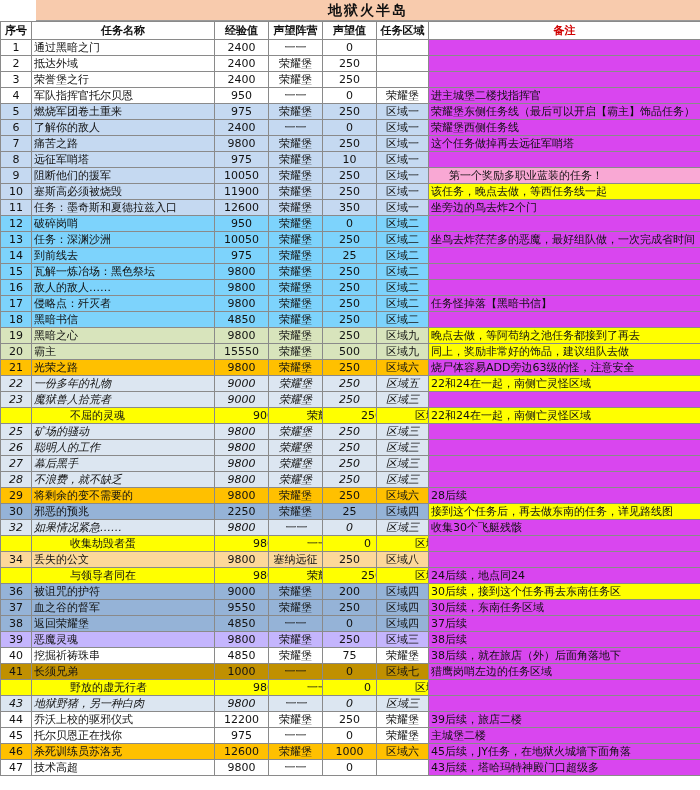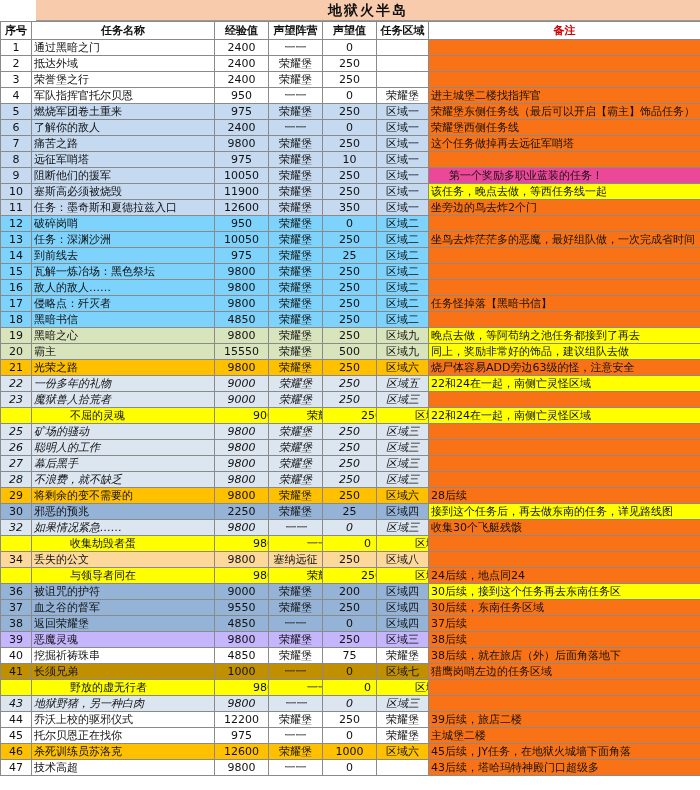--- a/index.html
+++ b/index.html
@@ -16,23 +16,23 @@
   .c-peach{background:#7dd3fc;}
   .c-green{background:#d8e4bc;}
   .c-orange{background:#ffc000;}
   .c-gray{background:#dce6f1;font-style:italic;}
   .c-yellow{background:#ffff00;padding-left:38px;}
   .c-steel{background:#95b3d7;}
   .c-white{background:#ffffff;}
   .c-tan{background:#fcd89a;}
   .c-brown{background:#c09000;margin-left:40px;}
   .c-lightgray{background:#c4b5fd;}
-  .n-blue{background:#ec4899;padding-left:20px;}
+  .n-blue{background:#f9a8d4;padding-left:20px;}
   .n-yellow{background:#ffff00;}
-  .n-white{background:#f97316;}
+  .n-white{background:#d946ef;}
 </style>
 </head>
 <body>
 
 <div class="sheet">
   <div class="title">地狱火半岛</div>
   <table>
     <colgroup>
       <col style="width:31px">
         <col style="width:183px">

